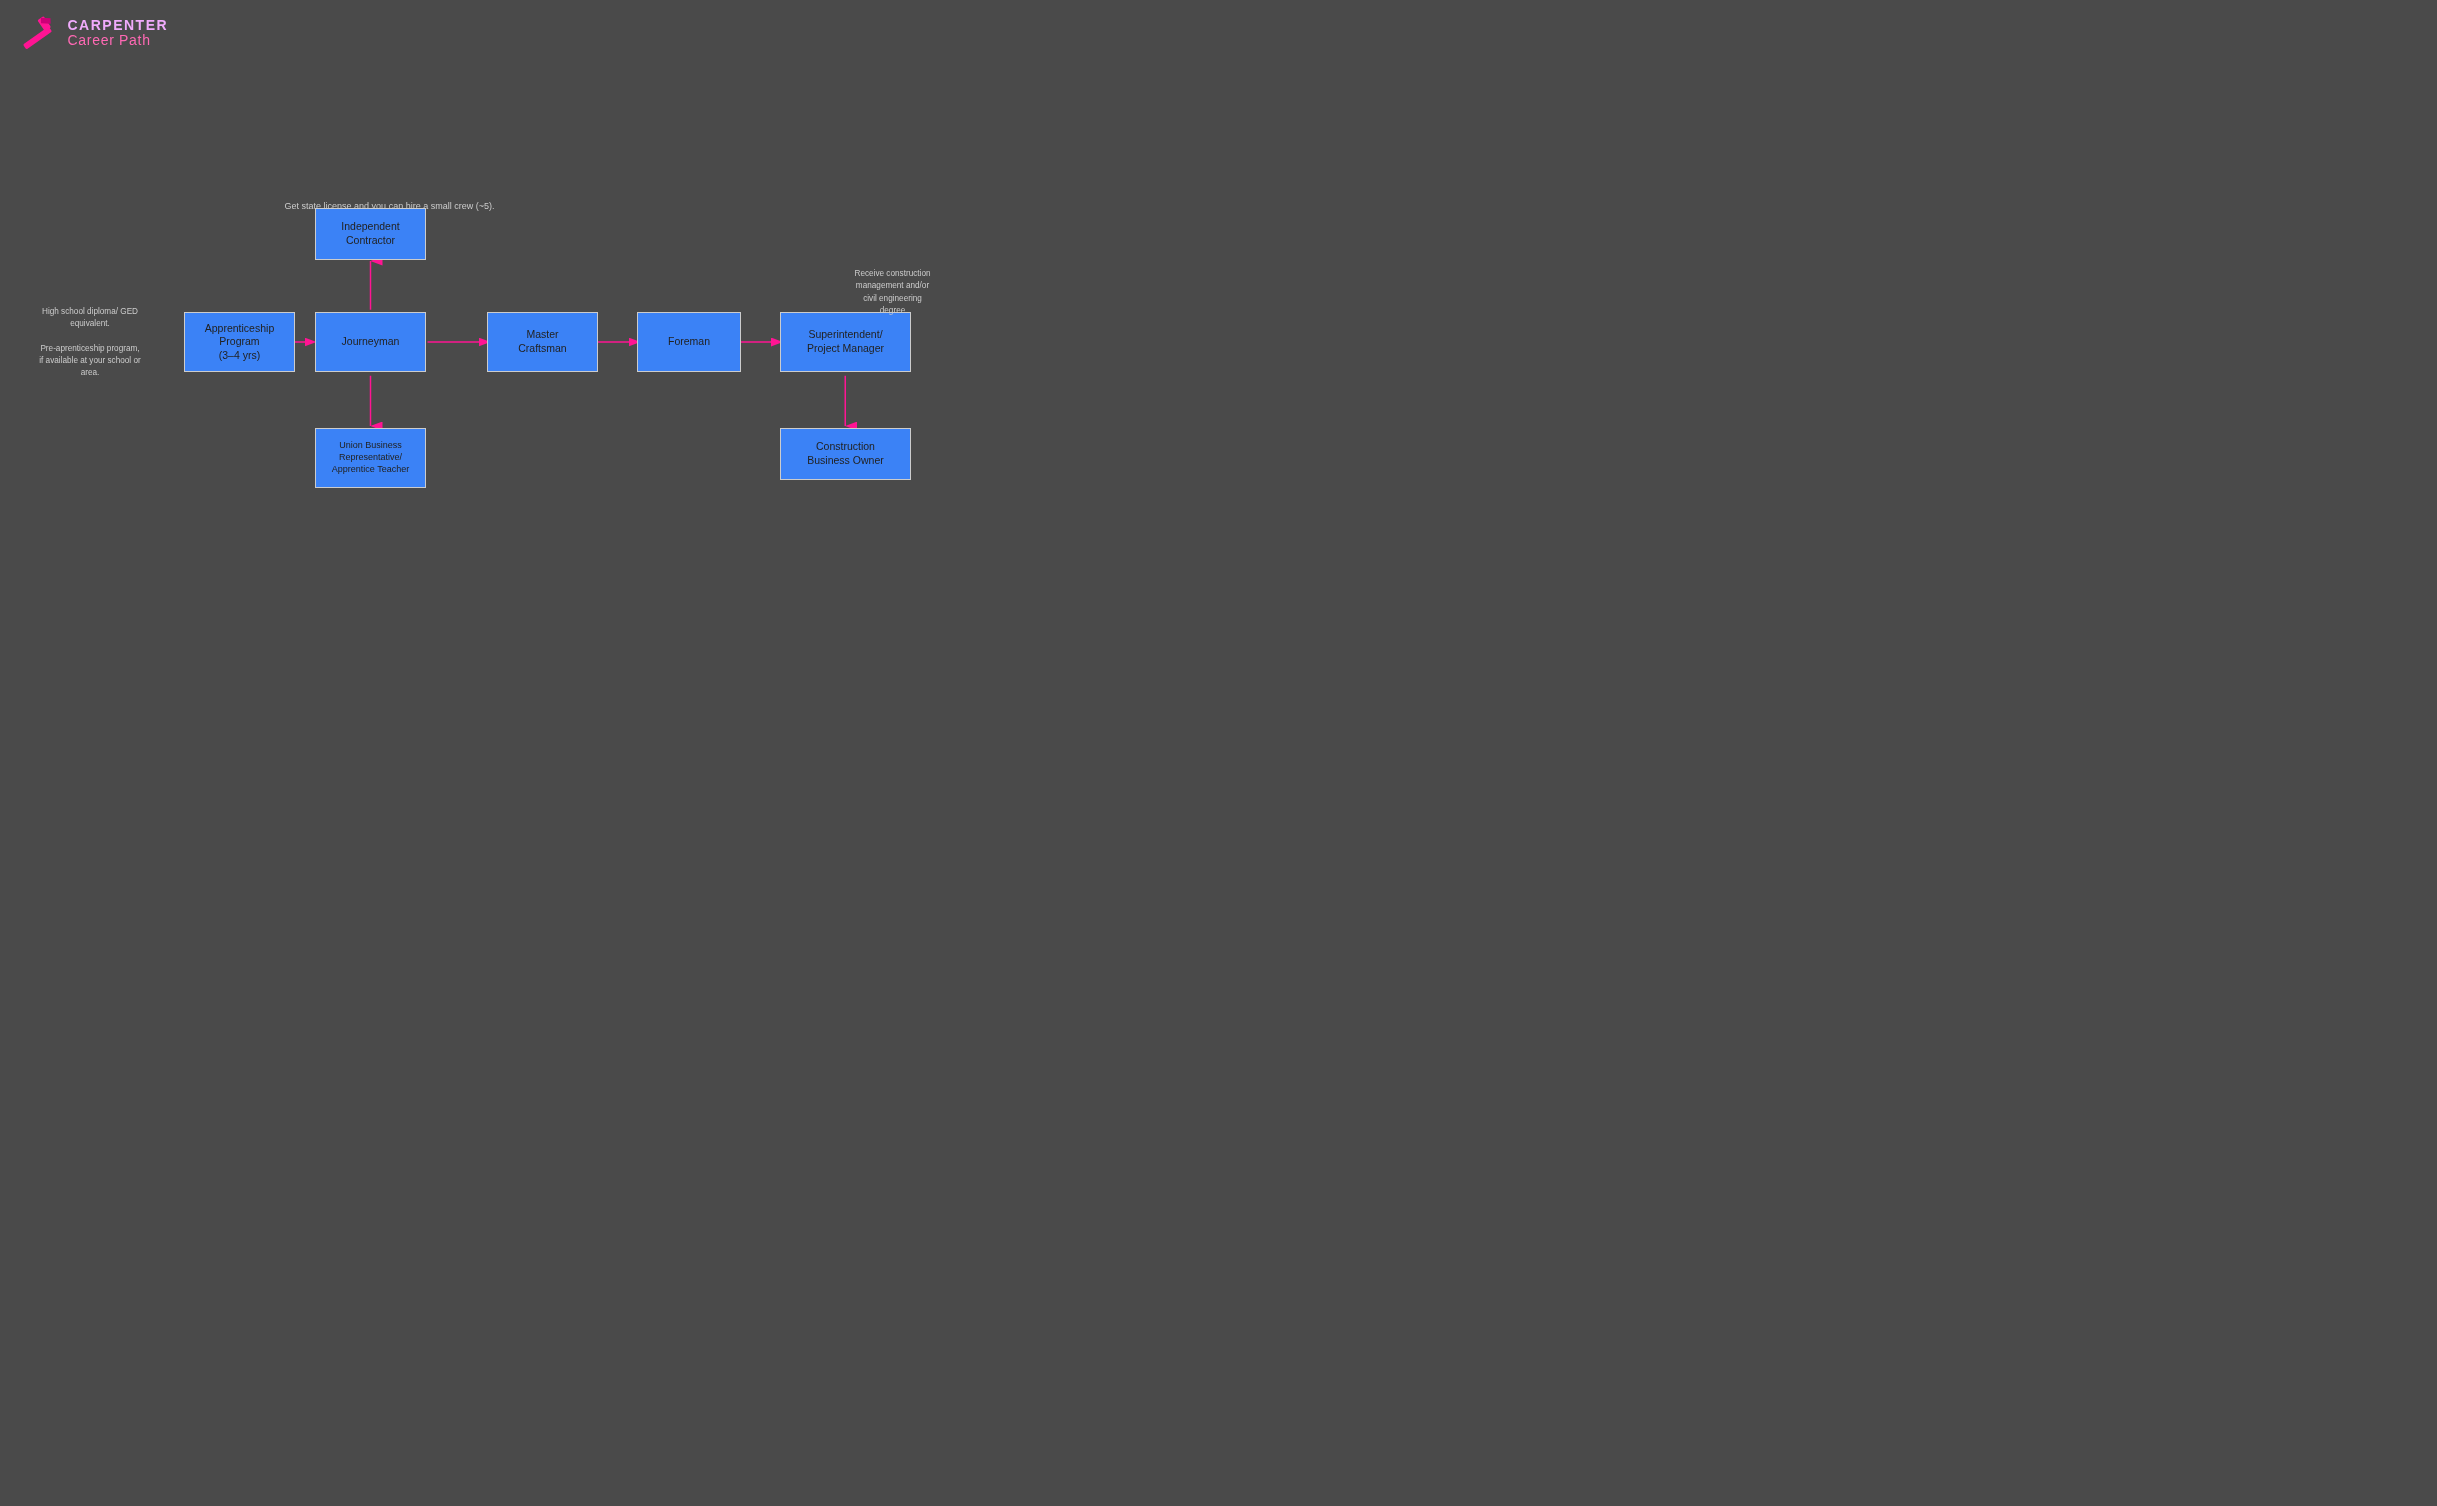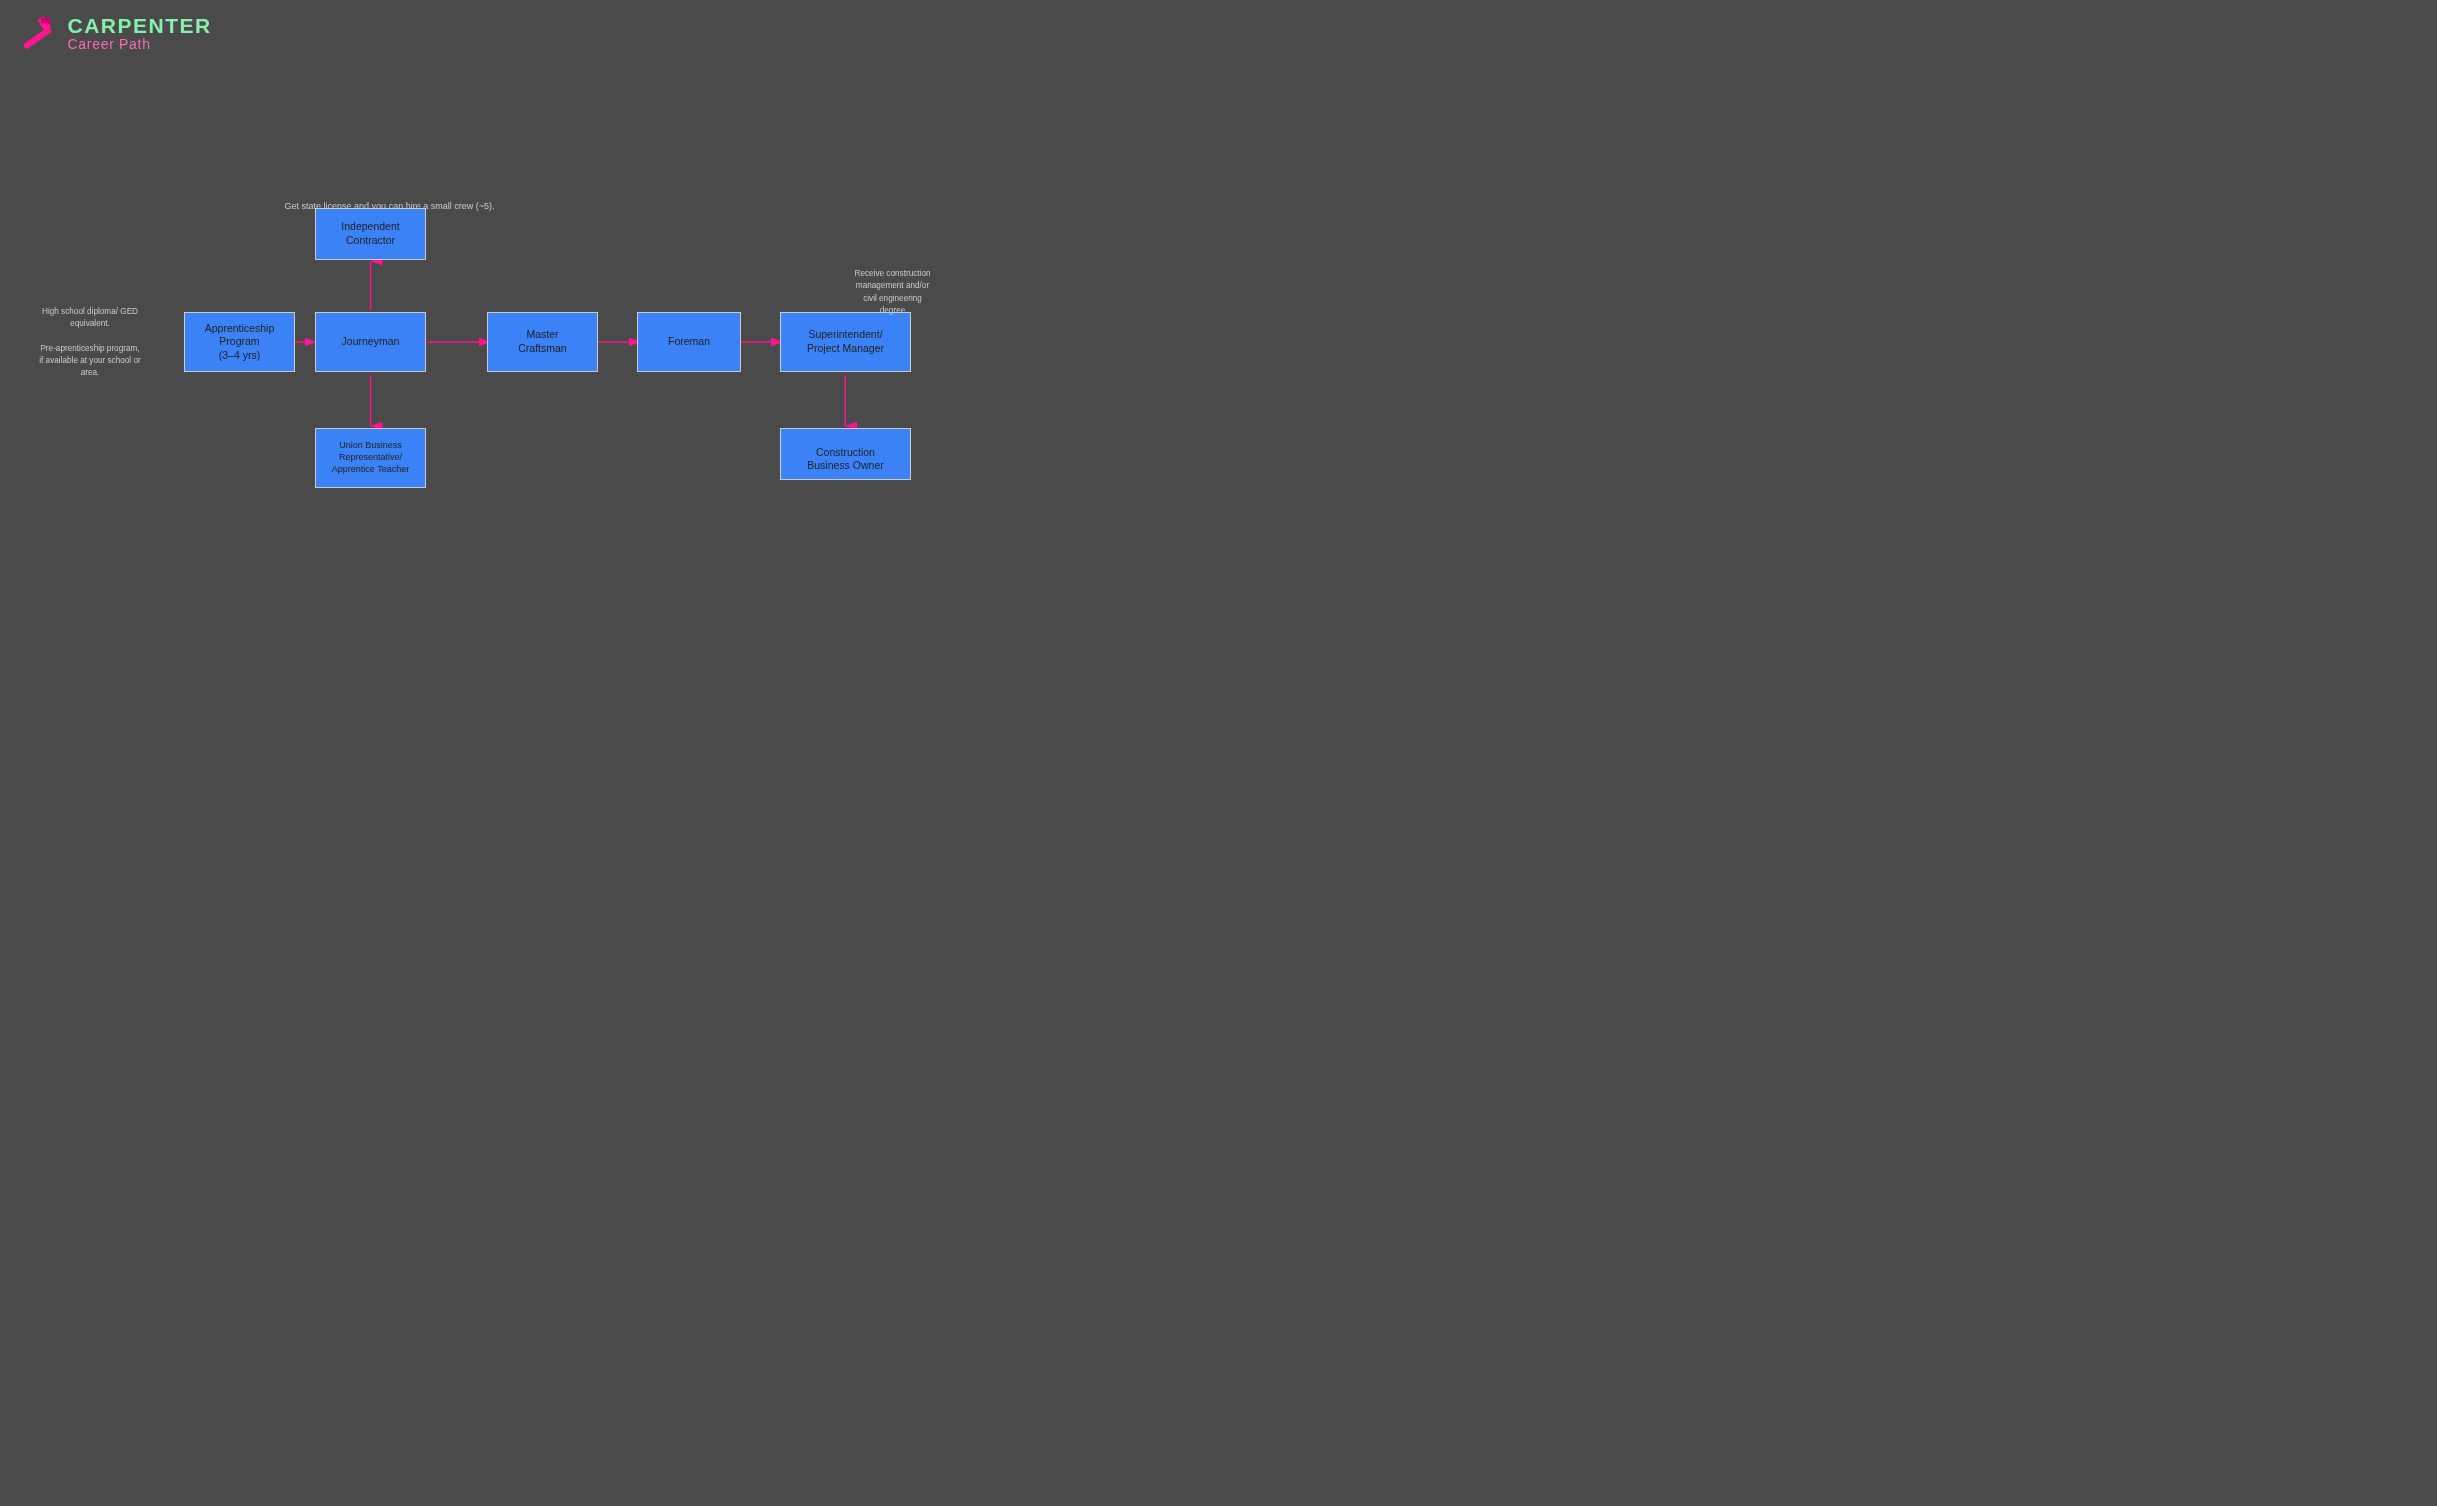--- a/index.html
+++ b/index.html
@@ -18,23 +18,23 @@
       align-items: center;
       padding: 13.5px 18px;
       gap: 10.5px;
     }
     .logo-icon {
       width: 39px;
       height: 39px;
       flex-shrink: 0;
     }
     .header-text .title {
-      font-size: 21px;
+      font-size: 14px;
       font-weight: 900;
-      color: #86efac;
+      color: #f0abfc;
       letter-spacing: 1.5px;
       line-height: 1;
     }
     .header-text .subtitle {
       font-size: 14px;
       color: #ff69b4;
       letter-spacing: 0.7px;
       font-weight: 400;
     }
 
@@ -170,21 +170,21 @@
     <span style="white-space: pre-line;">Superintendent/
 Project Manager</span>
   </div>
 
   <div class="career-box" style="left: 315px; top: 347px; width: 111px; height: 60px;">
     <span style="white-space: pre-line; font-size: 9px;">Union Business
 Representative/
 Apprentice Teacher</span>
   </div>
 
-  <div class="career-box" style="left: 780px; top: 347px; width: 131px; height: 52px; align-items: flex-end;">
+  <div class="career-box" style="left: 780px; top: 347px; width: 131px; height: 52px;">
     <span style="white-space: pre-line;">Construction
 Business Owner</span>
   </div>
 
   <div class="annotation" style="left: 15px; top: 225px; width: 150px; text-align: center;">
     <span>High school diploma/ GED</span><br>
     <span>equivalent.</span><br><br>
     <span>Pre-aprenticeship program,</span><br>
     <span>if available at your school or</span><br>
     <span>area.</span>

